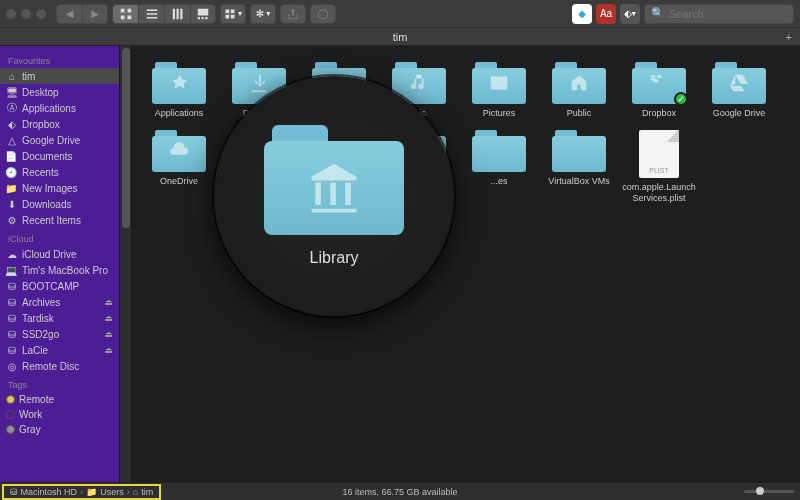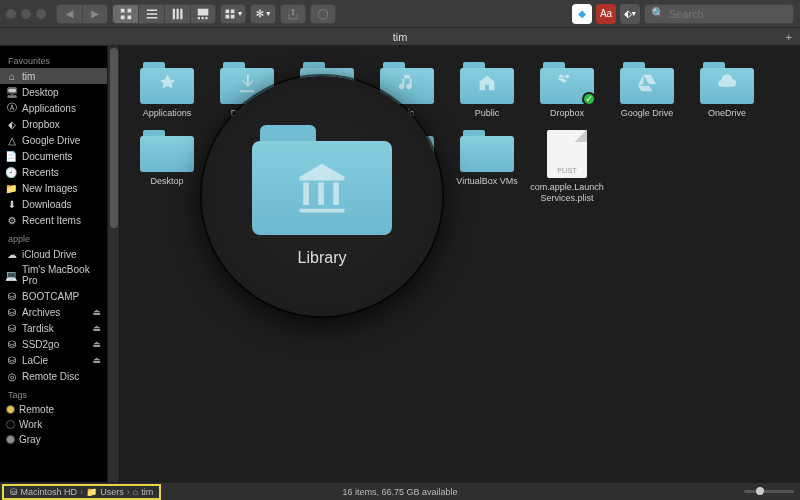--- a/index.html
+++ b/index.html
@@ -21,21 +21,21 @@
   .toolbar-spacer { flex: 1; }
   .app-icon { width: 20px; height: 20px; border-radius: 4px; display:flex; align-items:center; justify-content:center; font-size:10px; color:#fff; }
   .search-box { height: 20px; width: 150px; background: #555; border: 1px solid #444; border-radius: 4px; display: flex; align-items: center; padding: 0 6px; color: #aaa; gap: 4px; }
   .search-box input { background: transparent; border: 0; outline: 0; color: #ccc; font-size: 11px; flex: 1; }
   
   .titlebar { height: 18px; background: #3b3b3b; border-bottom: 1px solid #222; display:flex; align-items:center; justify-content:center; font-size:11px; color:#ddd; position: relative; }
   .titlebar .plus { position:absolute; right:8px; color:#aaa; cursor:default; }
   
   .body { display: flex; height: calc(500px - 28px - 18px - 18px); }
   
-  .sidebar { width: 108px; background: #000000; border-right: 1px solid #1a1a1a; overflow-y: auto; padding-top: 4px; }
+  .sidebar { width: 120px; background: #4c1d95; border-right: 1px solid #1a1a1a; overflow-y: auto; padding-top: 4px; }
   .sidebar .section-title { font-size: 9px; color: #888; padding: 6px 8px 2px 8px; }
   .sidebar .item { display: flex; align-items: center; gap: 4px; padding: 2px 6px; font-size: 10px; color: #ccc; cursor: default; }
   .sidebar .item.active { background: #4a4a4a; }
   .sidebar .item .eject { margin-left: auto; font-size: 9px; color: #999; }
   .sidebar .icon { width: 12px; height: 12px; display:inline-flex; align-items:center; justify-content:center; }
   .tag-dot { width: 9px; height: 9px; border-radius: 50%; border:1px solid #555; flex-shrink:0; }
   
   .scroll-gutter { width: 12px; background: #2e2e2e; border-right:1px solid #1a1a1a; display:flex; flex-direction:column; }
   .scroll-thumb { width:8px; margin:2px auto; height:180px; background:#555; border-radius:4px; }
   
@@ -188,21 +188,21 @@
         <span>New Images</span>
       </div>
       <div class="item">
         <span class="icon">⬇</span>
         <span>Downloads</span>
       </div>
       <div class="item">
         <span class="icon">⚙</span>
         <span>Recent Items</span>
       </div>
-      <div class="section-title">apple</div>
+      <div class="section-title">iCloud</div>
       <div class="item">
         <span class="icon">☁</span>
         <span>iCloud Drive</span>
       </div>
       <div class="item">
         <span class="icon">💻</span>
         <span>Tim's MacBook Pro</span>
       </div>
       <div class="item">
         <span class="icon">⛁</span>
@@ -287,20 +287,31 @@
         <div class="file">
           <div class="folder-icon">
             <div class="tab"></div>
             <div class="body">
               <span class="glyph"><svg viewBox="0 0 24 24">
                   <path d="M9 3v12a3 3 0 1 1-2-2V7h10v8a3 3 0 1 1-2-2V3z"></path>
                 </svg></span>
             </div>
           </div>
           <div class="label">...ic</div>
+        </div>
+        <div class="file">
+          <div class="folder-icon">
+            <div class="tab"></div>
+            <div class="body">
+              <span class="glyph"><svg viewBox="0 0 24 24">
+                  <path d="M3 5h18v14H3zM5 17l4-5 3 3 4-6 3 8z"></path>
+                </svg></span>
+            </div>
+          </div>
+          <div class="label">Pictures</div>
         </div>
         <div class="file">
           <div class="folder-icon">
             <div class="tab"></div>
             <div class="body">
               <span class="glyph"><svg viewBox="0 0 24 24">
                   <path d="M4 10v10h16V10l-8-6zM10 20v-6h4v6z"></path>
                 </svg></span>
             </div>
           </div>

